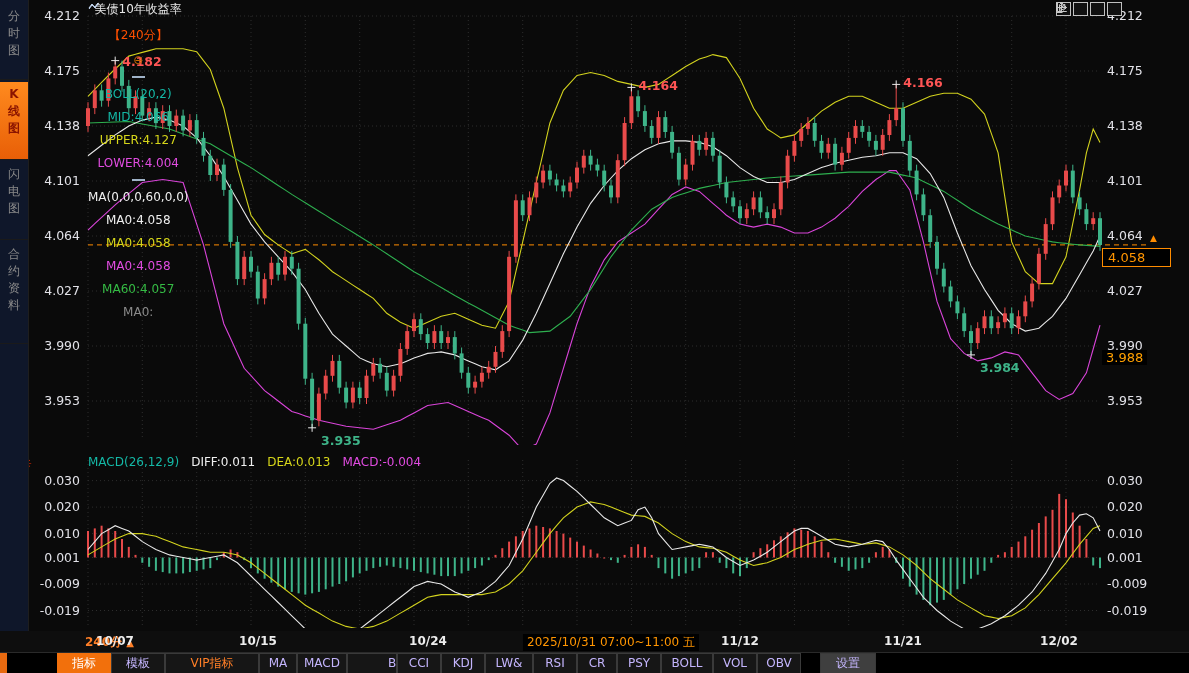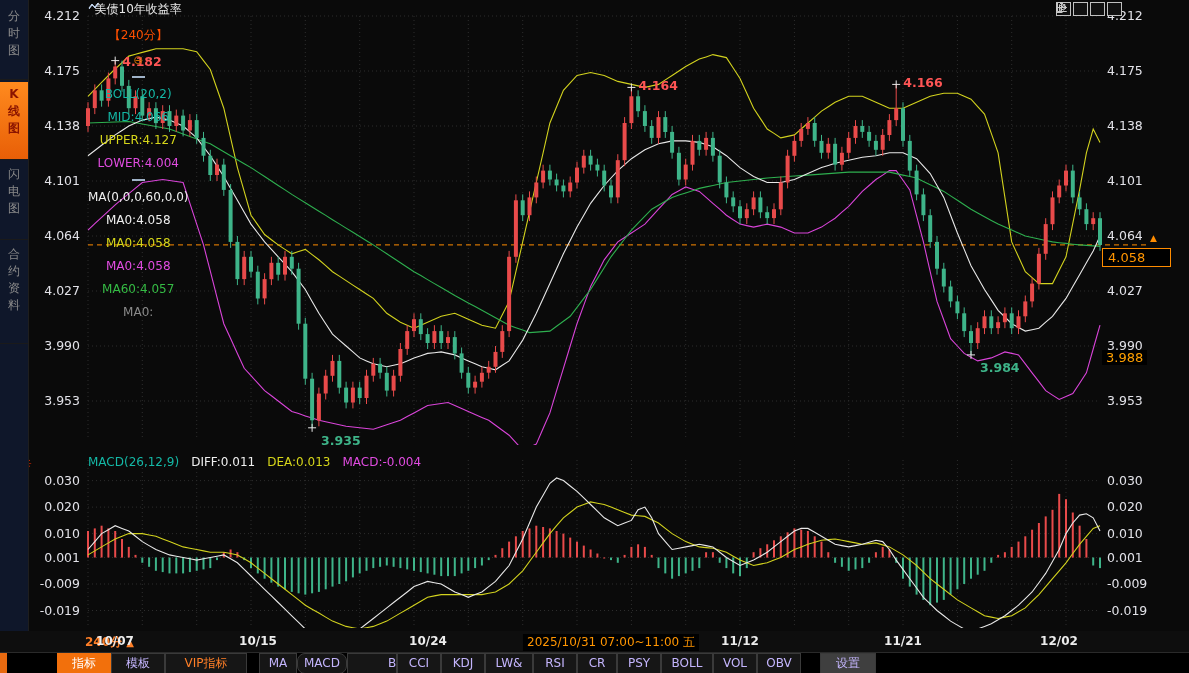--- a/index.html
+++ b/index.html
@@ -697,23 +697,23 @@
 
   <div id="axis-row">
     <span id="axis-period"><span>240分</span> <span class="tri">▲</span></span>
     <span id="xticks"><span class="xtick" style="left: 115px;">10/07</span><span class="xtick" style="left: 258px;">10/15</span><span class="xtick" style="left: 428px;">10/24</span><span class="xtick hl" style="left: 611px;">2025/10/31 07:00~11:00 五</span><span class="xtick" style="left: 740px;">11/12</span><span class="xtick" style="left: 903px;">11/21</span><span class="xtick" style="left: 1059px;">12/02</span></span>
   </div>
 
   <div id="toolbar">
     <span id="toolbar-accent"></span>
     <span class="tbtn active" style="left:57px;width:54px;">指标</span>
     <span class="tbtn" style="left:111px;width:54px;">模板</span>
-    <span class="tbtn vip" style="left:165px;width:82px;">VIP指标</span>
+    <span class="tbtn vip" style="left:165px;width:94px;">VIP指标</span>
     <span class="tbtn" style="left:259px;width:38px;">MA</span>
-    <span class="tbtn" style="left:297px;width:50px;border-radius:8px;">MACD</span>
+    <span class="tbtn" style="left:297px;width:50px;">MACD</span>
     <span class="tbtn" style="left:347px;width:50px;padding-left:40px;">BIAS</span>
     <span class="tbtn" style="left:397px;width:44px;">CCI</span>
     <span class="tbtn" style="left:441px;width:44px;">KDJ</span>
     <span class="tbtn" style="left:485px;width:48px;">LW&amp;</span>
     <span class="tbtn" style="left:533px;width:44px;">RSI</span>
     <span class="tbtn" style="left:577px;width:40px;">CR</span>
     <span class="tbtn" style="left:617px;width:44px;">PSY</span>
     <span class="tbtn" style="left:661px;width:52px;">BOLL</span>
     <span class="tbtn" style="left:713px;width:44px;">VOL</span>
     <span class="tbtn" style="left:757px;width:44px;">OBV</span>

